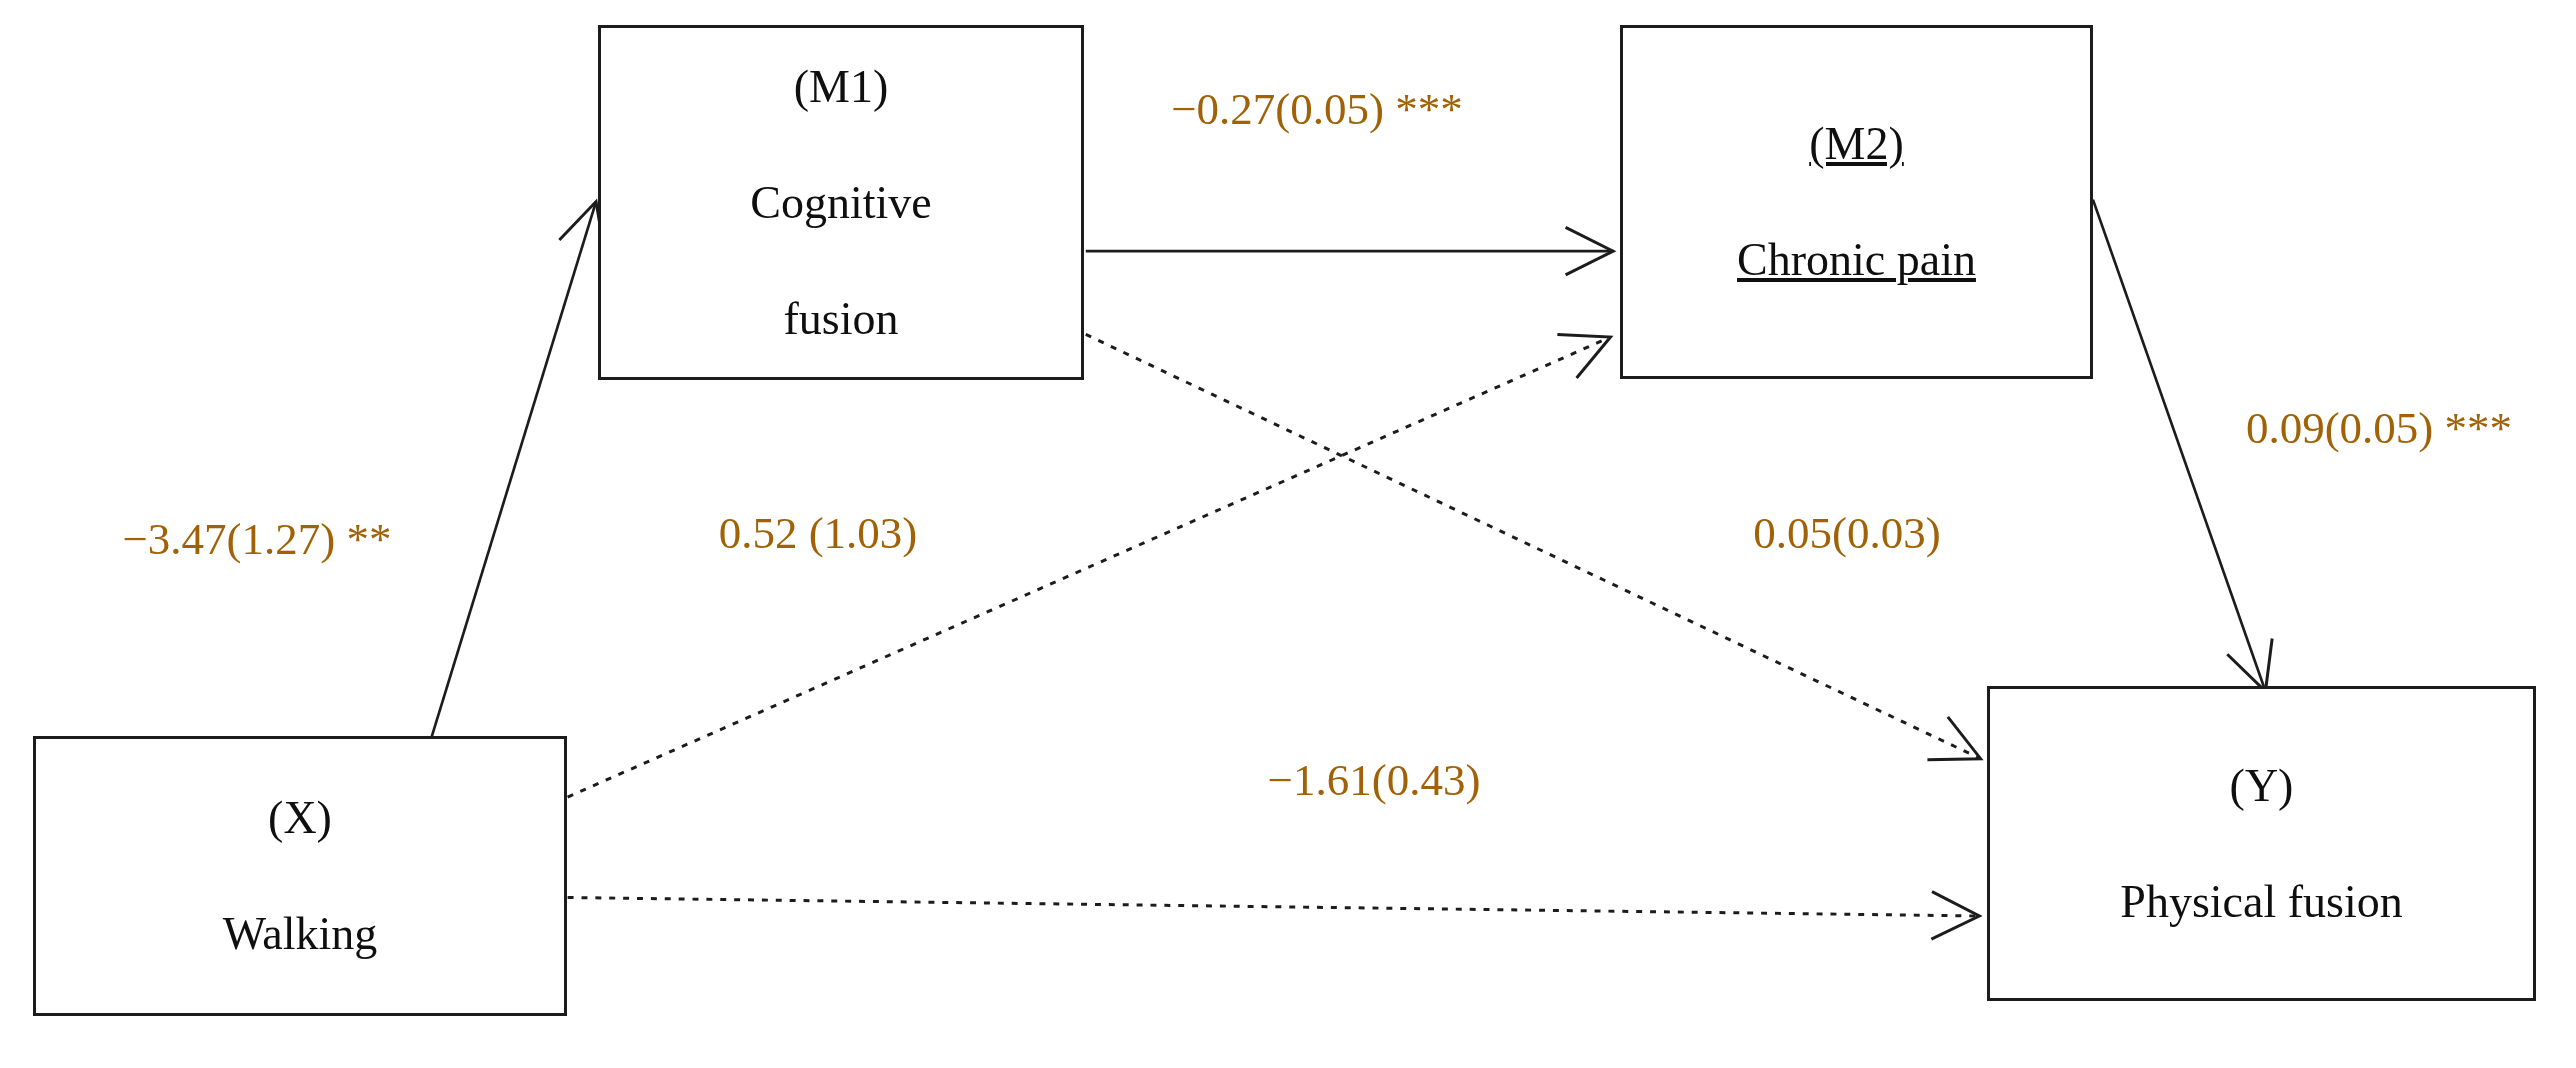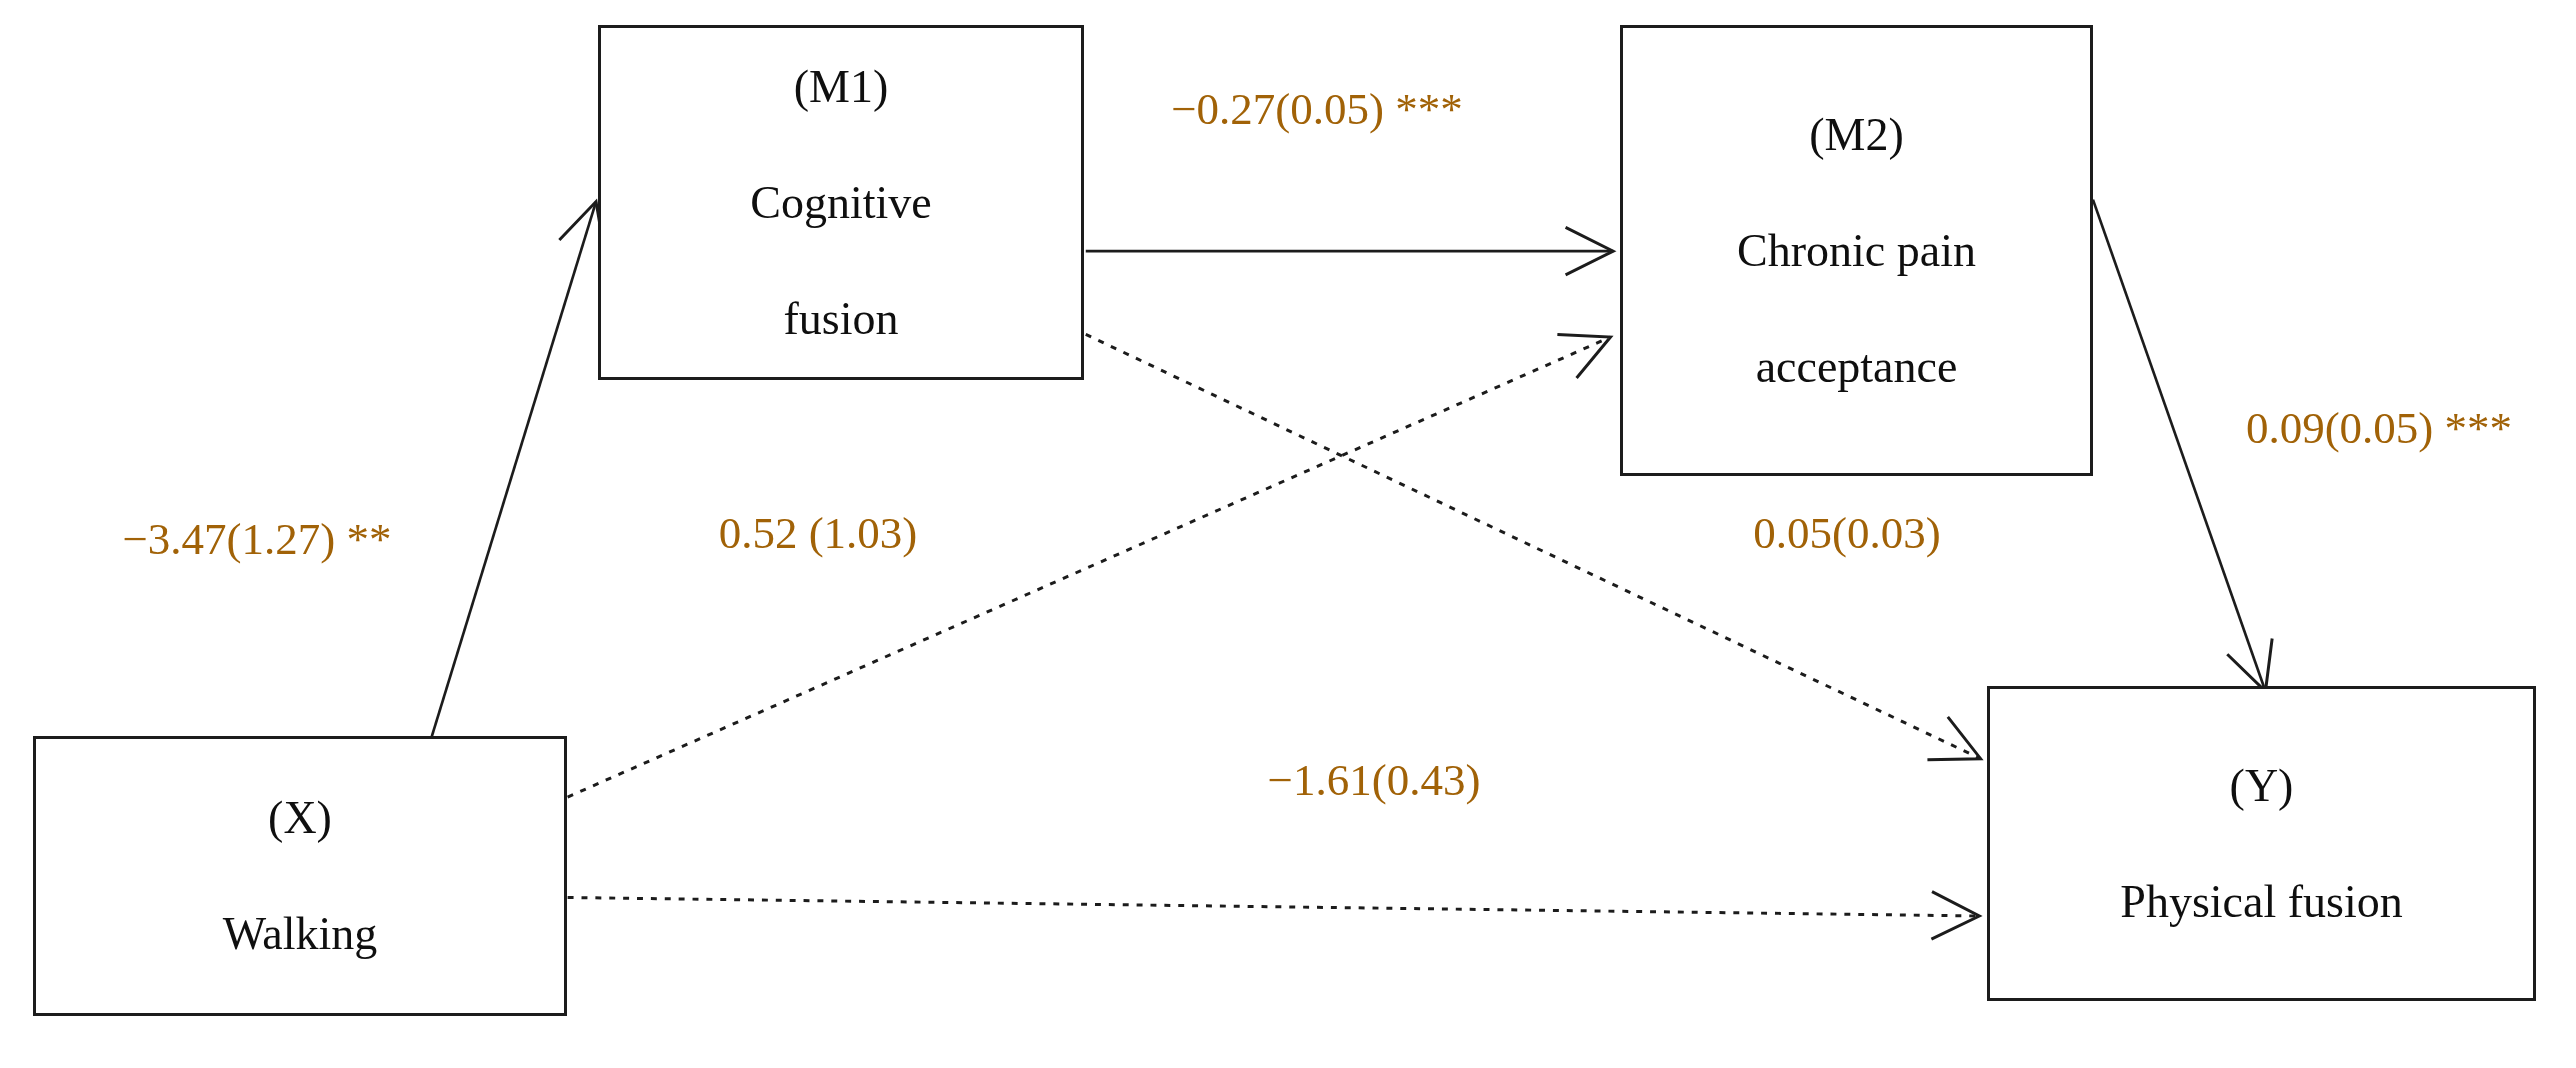--- a/index.html
+++ b/index.html
@@ -44,21 +44,21 @@
     justify-content: center;
     align-items: center;
     text-align: center;
   }
   .node-line {
     font-size: 46px;
     line-height: 116px;
     white-space: nowrap;
   }
   #node-m1 { left: 598px;  top: 25px;   width: 486px; height: 355px; }
-  #node-m2 { left: 1620px; top: 25px;   width: 473px; height: 451px; }
+  #node-m2 { left: 1620px; top: 25px;   width: 473px; height: 354px; text-decoration: underline; }
   #node-x  { left: 33px;   top: 736px; width: 534px; height: 280px; }
   #node-y  { left: 1987px; top: 686px; width: 549px; height: 315px; }
   .plabel {
     position: absolute;
     transform: translate(-50%, -50%);
     font-size: 45px;
     white-space: nowrap;
     color: #a16207;
   }
   #lbl-x-m1  { left: 257px;  top: 539px; }
@@ -89,21 +89,20 @@
 
   <div class="node" id="node-m1">
     <div class="node-line">(M1)</div>
     <div class="node-line">Cognitive</div>
     <div class="node-line">fusion</div>
   </div>
 
   <div class="node" id="node-m2">
     <div class="node-line">(M2)</div>
     <div class="node-line">Chronic pain</div>
-    <div class="node-line">acceptance</div>
   </div>
 
   <div class="node" id="node-x">
     <div class="node-line">(X)</div>
     <div class="node-line">Walking</div>
   </div>
 
   <div class="node" id="node-y">
     <div class="node-line">(Y)</div>
     <div class="node-line">Physical fusion</div>

